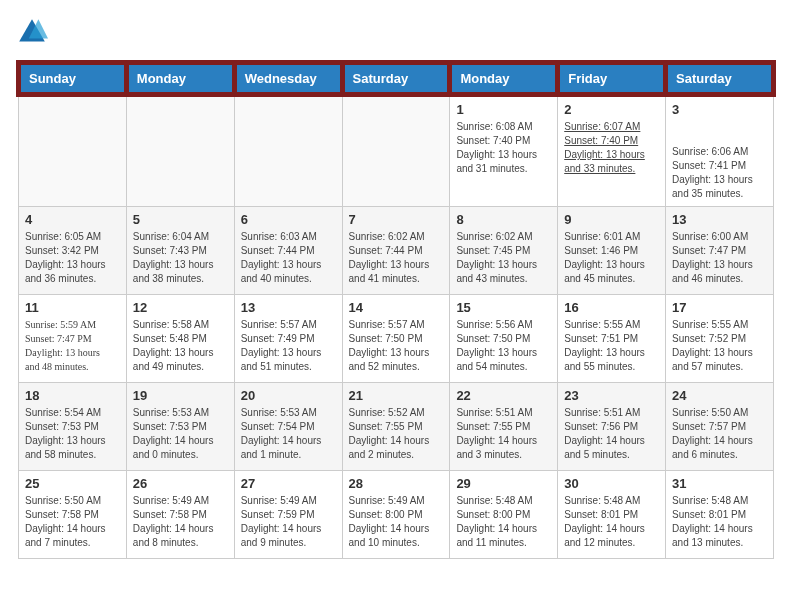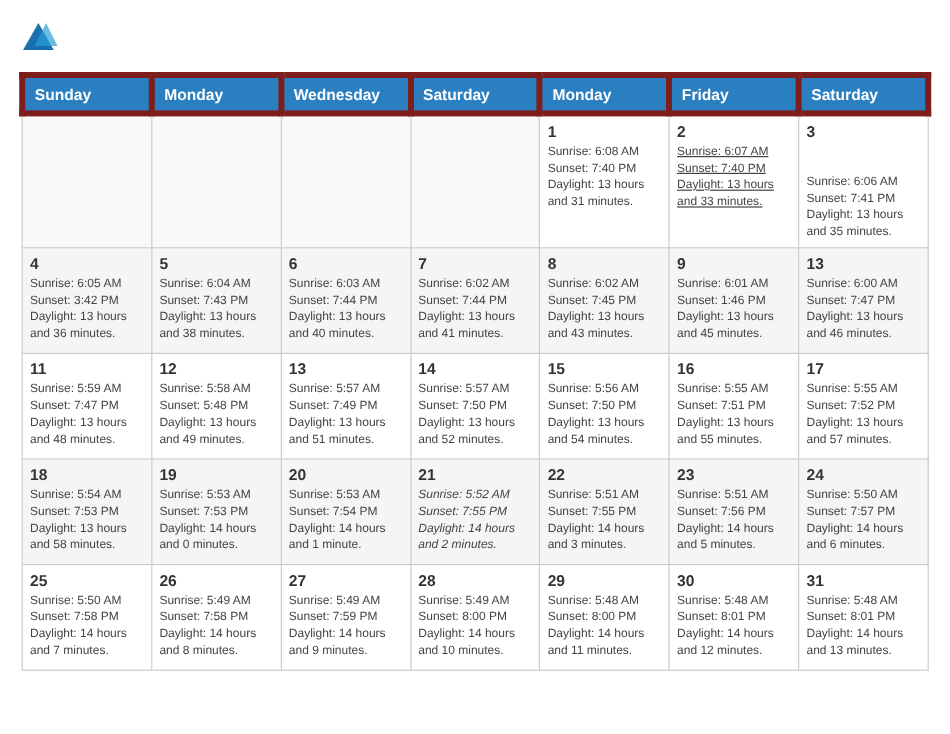--- a/index.html
+++ b/index.html
@@ -205,21 +205,21 @@
           <span class="day-number">13</span>
           <div class="day-info" style="white-space: pre-line;">Sunrise: 6:00 AM
 Sunset: 7:47 PM
 Daylight: 13 hours
 and 46 minutes.</div>
         </td>
       </tr>
       <tr>
         <td>
           <span class="day-number">11</span>
-          <div class="day-info" style="white-space: pre-line;">Sunrise: 5:59 AM
+          <div class="day-info" style="white-space: pre-line; font-family: Liberation Serif, serif;">Sunrise: 5:59 AM
 Sunset: 7:47 PM
 Daylight: 13 hours
 and 48 minutes.</div>
         </td>
         <td>
           <span class="day-number">12</span>
           <div class="day-info" style="white-space: pre-line;">Sunrise: 5:58 AM
 Sunset: 5:48 PM
 Daylight: 13 hours
 and 49 minutes.</div>
@@ -277,21 +277,21 @@
         </td>
         <td>
           <span class="day-number">20</span>
           <div class="day-info" style="white-space: pre-line;">Sunrise: 5:53 AM
 Sunset: 7:54 PM
 Daylight: 14 hours
 and 1 minute.</div>
         </td>
         <td>
           <span class="day-number">21</span>
-          <div class="day-info" style="white-space: pre-line; font-style: italic;">Sunrise: 5:52 AM
+          <div class="day-info" style="white-space: pre-line;">Sunrise: 5:52 AM
 Sunset: 7:55 PM
 Daylight: 14 hours
 and 2 minutes.</div>
         </td>
         <td>
           <span class="day-number">22</span>
           <div class="day-info" style="white-space: pre-line;">Sunrise: 5:51 AM
 Sunset: 7:55 PM
 Daylight: 14 hours
 and 3 minutes.</div>

